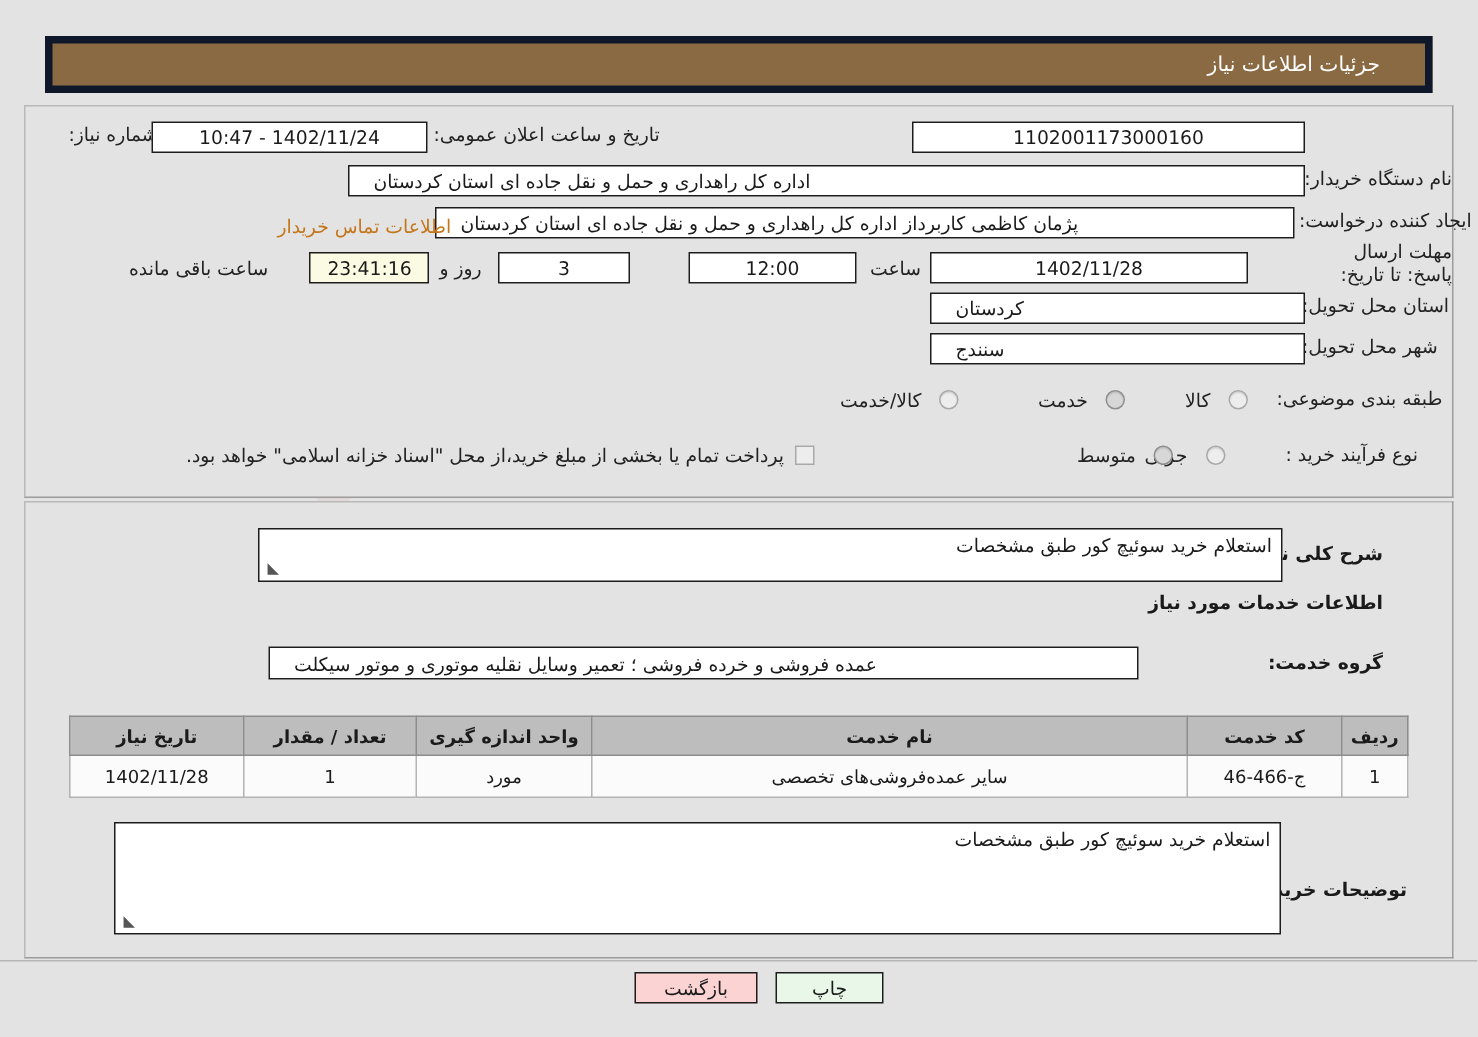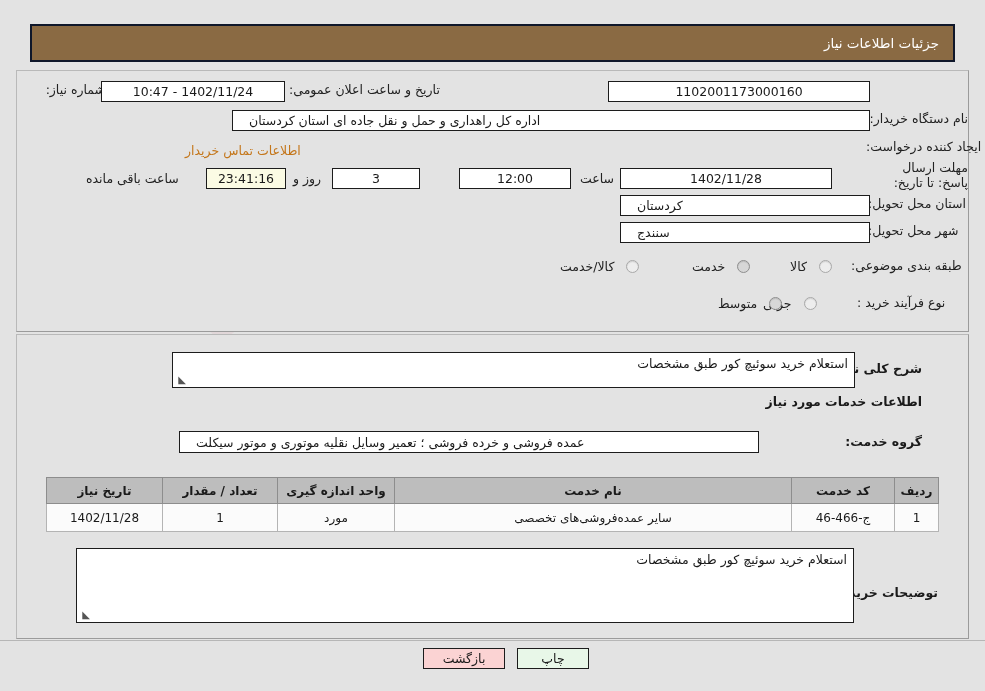--- a/index.html
+++ b/index.html
@@ -15,25 +15,25 @@
     width: 985px; height: 691px;
     background: #e3e3e3;
   }
 
   
   .header-bar {
     position: absolute;
     left: 30px; top: 24px;
     width: 925px; height: 38px;
     background: #8a6a43;
-    border: 2px solid #0f172a;
+    border: 5px solid #0f172a;
     display: flex;
     align-items: center;
     justify-content: flex-start;
-    padding: 0 14px;
+    padding: 0 30px;
   }
   .header-title {
     color: #ffffff;
     font-size: 13.5px;
     font-weight: 400;
     letter-spacing: 0;
     white-space: nowrap;
   }
 
   
@@ -227,20 +227,21 @@
   <div class="fld" style="position:absolute; left:101px; top:81px; width:184px;">1402/11/24 - 10:47</div>
 
   <div class="row" style="position:absolute; left:880px; top:111px; width:88px; justify-content:flex-start;">
     <span class="lbl">نام دستگاه خریدار:</span>
   </div>
   <div class="fld rtl-right" style="position:absolute; left:232px; top:110px; width:638px;">اداره کل راهداری و حمل و نقل جاده ای استان کردستان</div>
 
   <div class="row" style="position:absolute; left:866px; top:139px;">
     <span class="lbl">ایجاد کننده درخواست:</span>
   </div>
+  <div class="fld rtl-right" style="position:absolute; left:290px; top:138px; width:573px;">پژمان کاظمی کاربرداز اداره کل راهداری و حمل و نقل جاده ای استان کردستان</div>
   <div style="position:absolute; left:185px; top:140px;">
     <span class="link-txt">اطلاعات تماس خریدار</span>
   </div>
 
   <div class="row" style="position:absolute; left:872px; top:160px; width:96px; display:block; text-align:right;">
     <span class="lbl" style="white-space:normal; display:block; line-height:15px;">مهلت ارسال پاسخ: تا تاریخ:</span>
   </div>
   <div class="fld" style="position:absolute; left:620px; top:168px; width:212px;">1402/11/28</div>
   <span class="lbl" style="position:absolute; left:580px; top:171px;">ساعت</span>
   <div class="fld" style="position:absolute; left:459px; top:168px; width:112px;">12:00</div>
@@ -278,20 +279,24 @@
   <div class="row" style="position:absolute; left:857px; top:295px;">
     <span class="lbl">نوع فرآیند خرید :</span>
   </div>
   <div class="radio-grp" style="position:absolute; left:763px; top:296px;">
     <span class="radio"></span>
     <span class="radio-txt">جزیی</span>
   </div>
   <div class="radio-grp" style="position:absolute; left:718px; top:296px;">
     <span class="radio sel"></span>
     <span class="radio-txt">متوسط</span>
+  </div>
+  <div style="position:absolute; left:124px; top:296px; display:flex; align-items:center; gap:7px;">
+    <span class="checkbox"></span>
+    <span class="radio-txt">پرداخت تمام یا بخشی از مبلغ خرید،از محل "اسناد خزانه اسلامی" خواهد بود.</span>
   </div>
 
   <div class="panel panel-bottom"></div>
 
   <span class="sec-head" style="right:63px; top:361px;">شرح کلی نیاز:</span>
   <div class="ta" style="position:absolute; left:172px; top:352px; width:683px; height:36px;">
     <span>استعلام خرید سوئیچ کور طبق مشخصات</span>
     <span class="grip">◣</span>
   </div>
 

